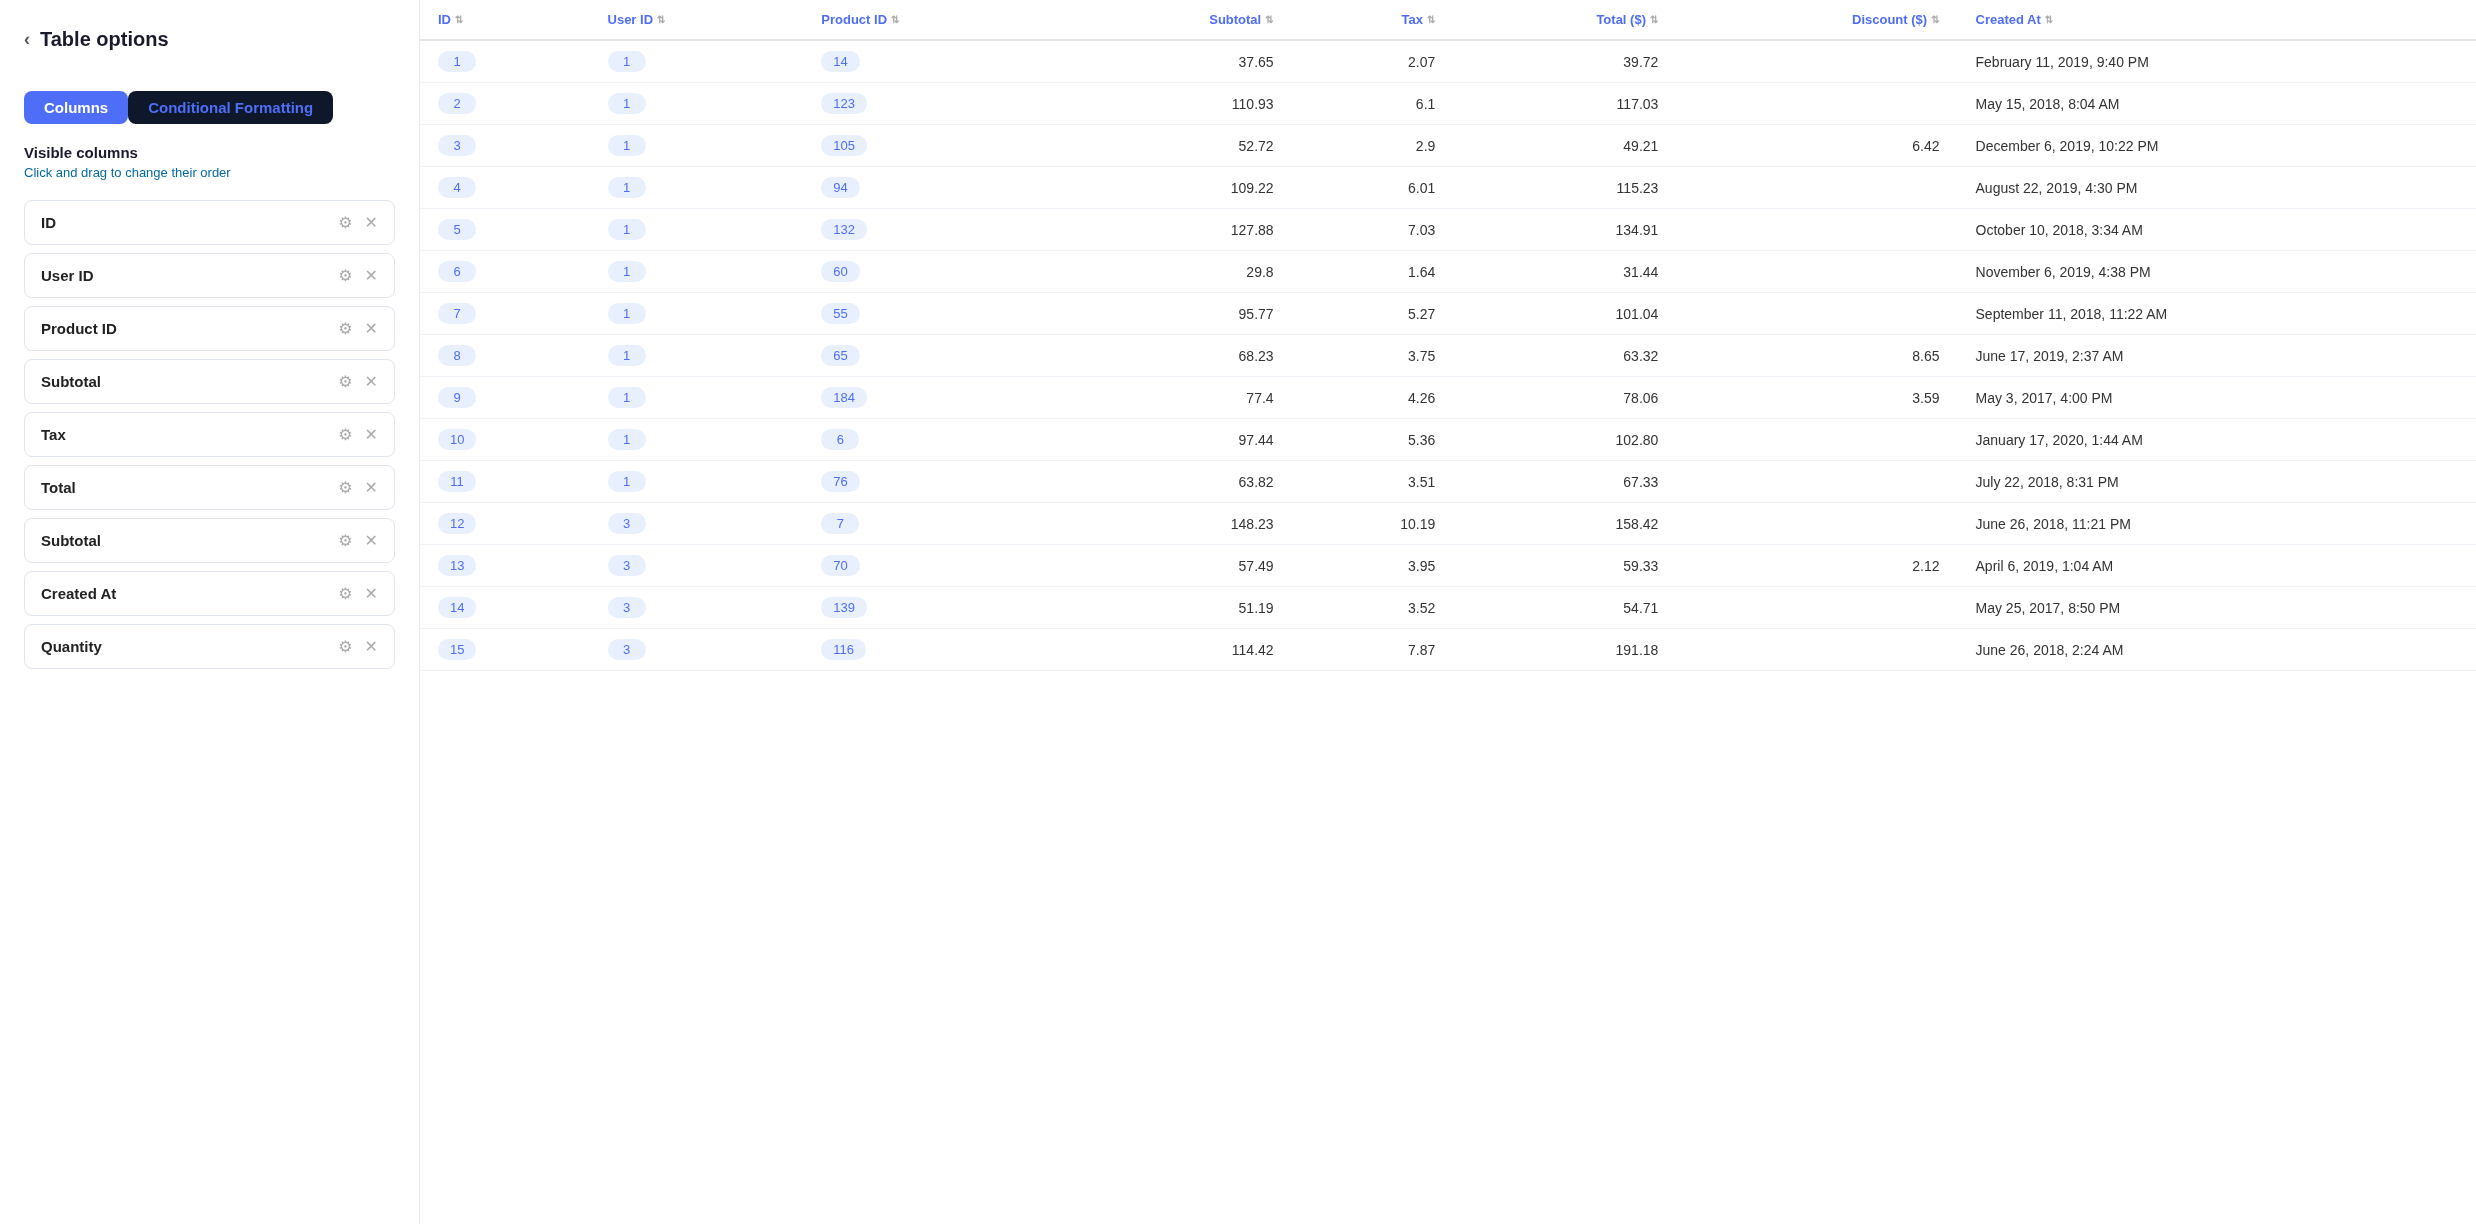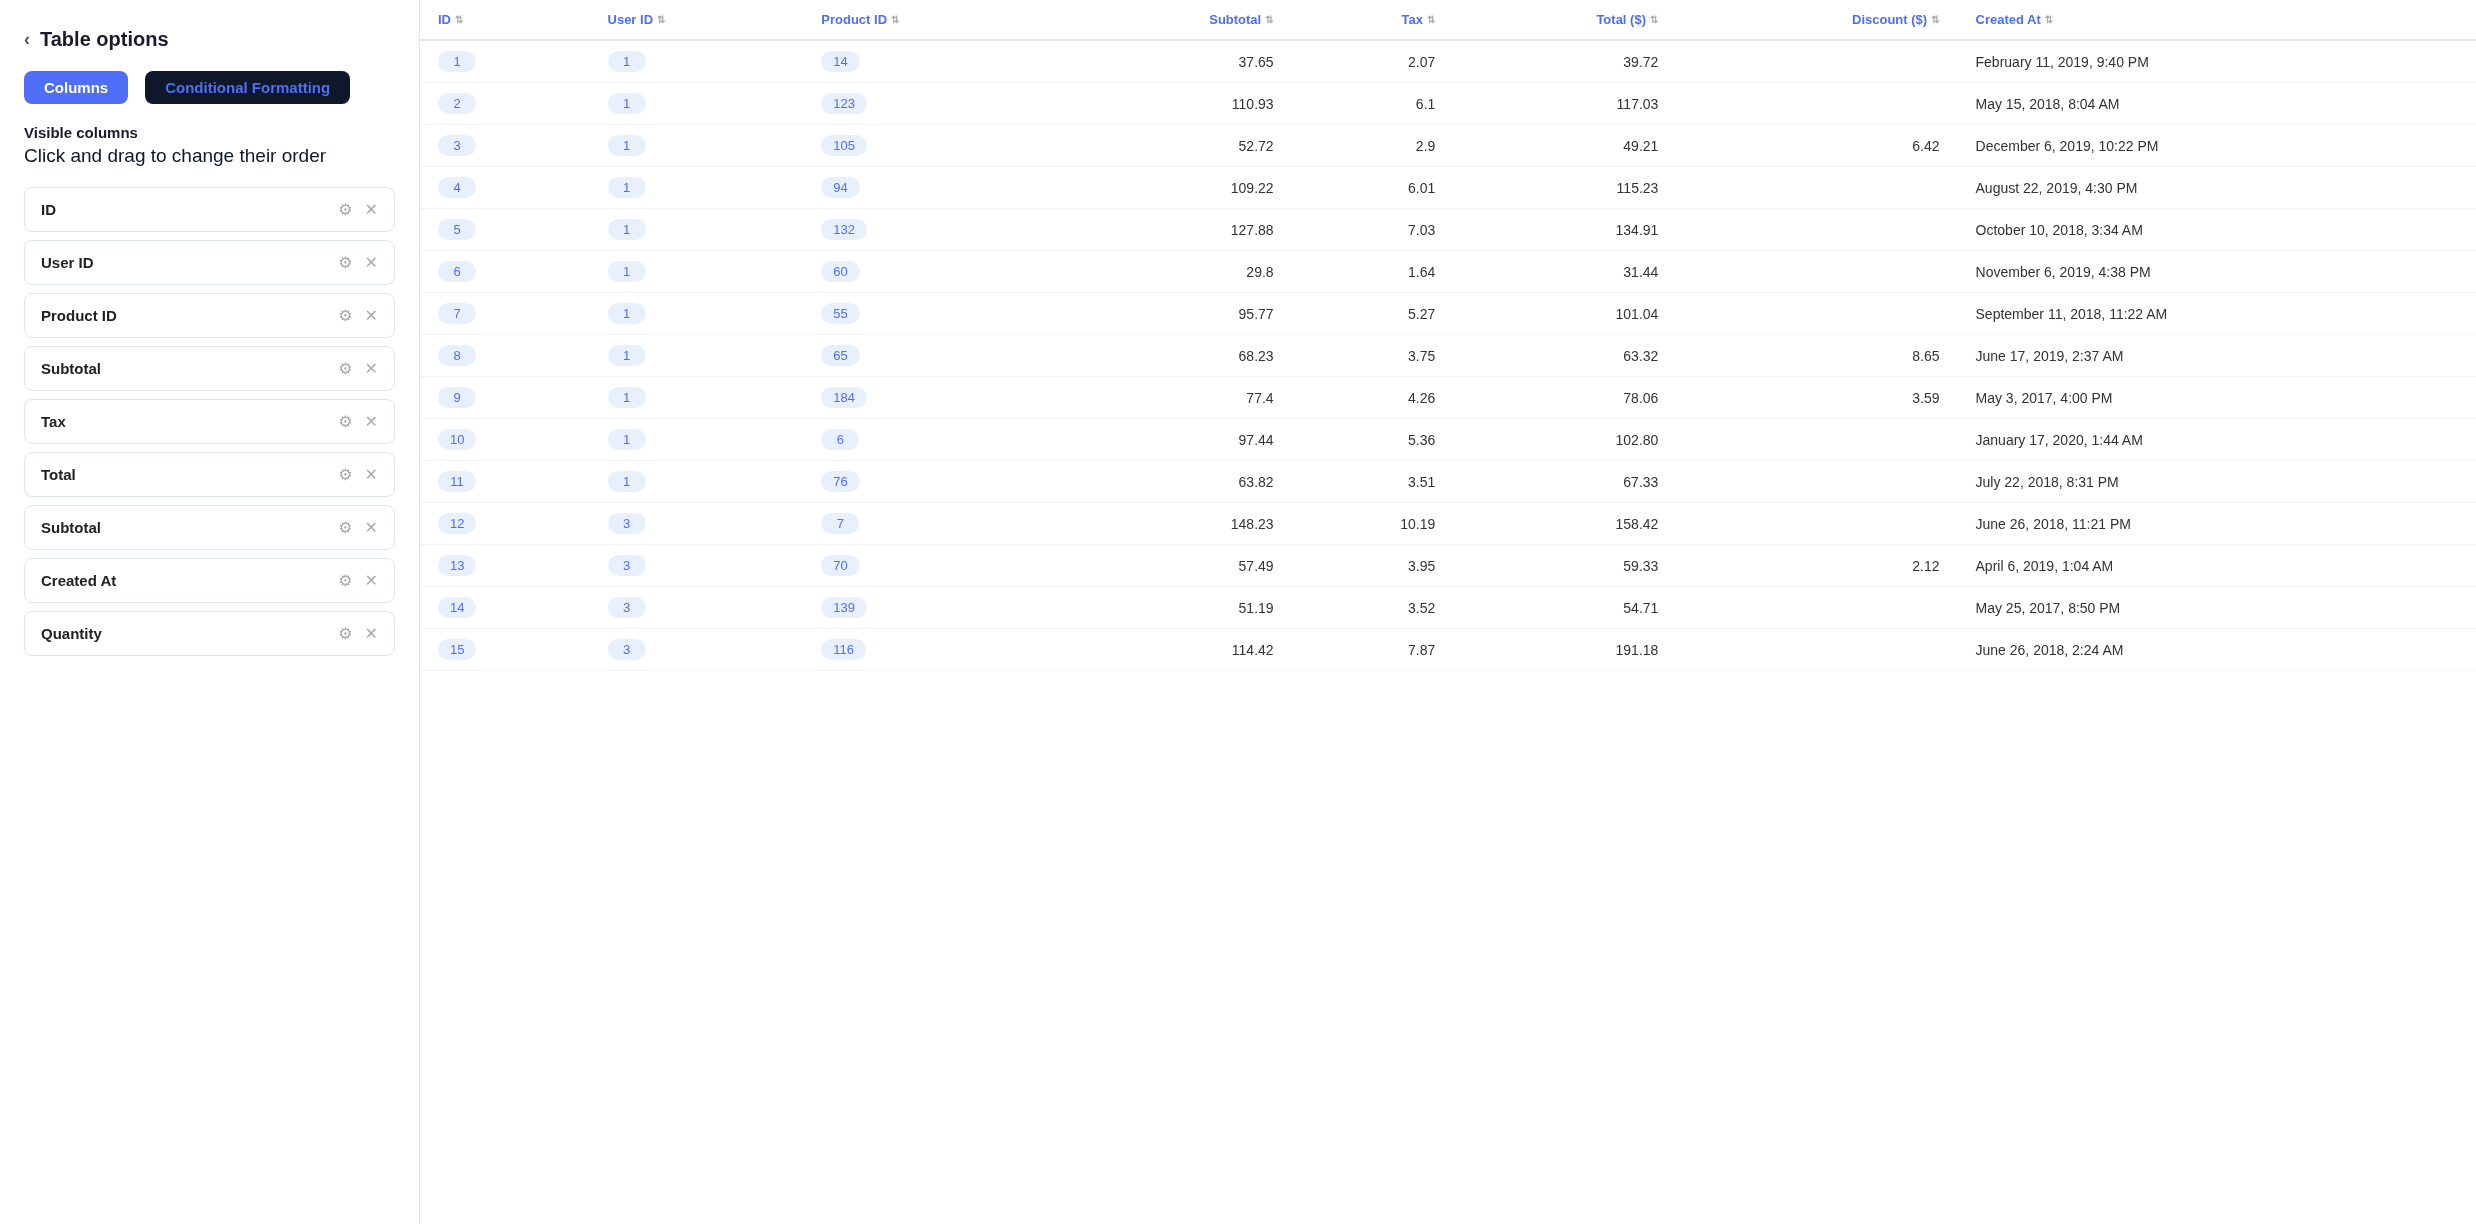--- a/index.html
+++ b/index.html
@@ -25,21 +25,22 @@
       font-weight: 700;
       color: #1a1a2e;
     }
     .sidebar-header .back-arrow {
       font-size: 18px;
       color: #555;
       cursor: pointer;
     }
     .tab-group {
       display: flex;
-      gap: 17px;
+      gap: 0;
+      margin-top: 20px;
     }
     .tab-btn {
       padding: 8px 20px;
       border-radius: 8px;
       border: none;
       font-size: 15px;
       font-weight: 600;
       cursor: pointer;
     }
     .tab-btn.active {
@@ -49,22 +50,22 @@
     .tab-btn.inactive {
       background: #0f172a;
       color: #4f6ef7;
     }
     .visible-columns-label {
       font-size: 15px;
       font-weight: 700;
       color: #1a1a2e;
     }
     .drag-hint {
-      font-size: 19px;
-      color: #0f172a;
+      font-size: 13px;
+      color: #0369a1;
     }
     .column-list {
       display: flex;
       flex-direction: column;
       gap: 8px;
     }
     .column-item {
       display: flex;
       align-items: center;
       justify-content: space-between;

